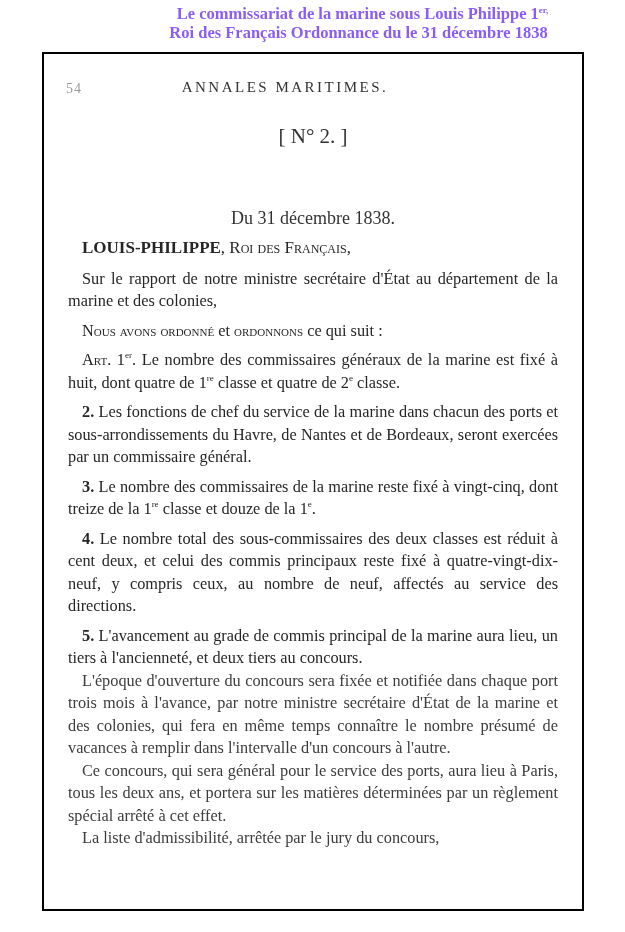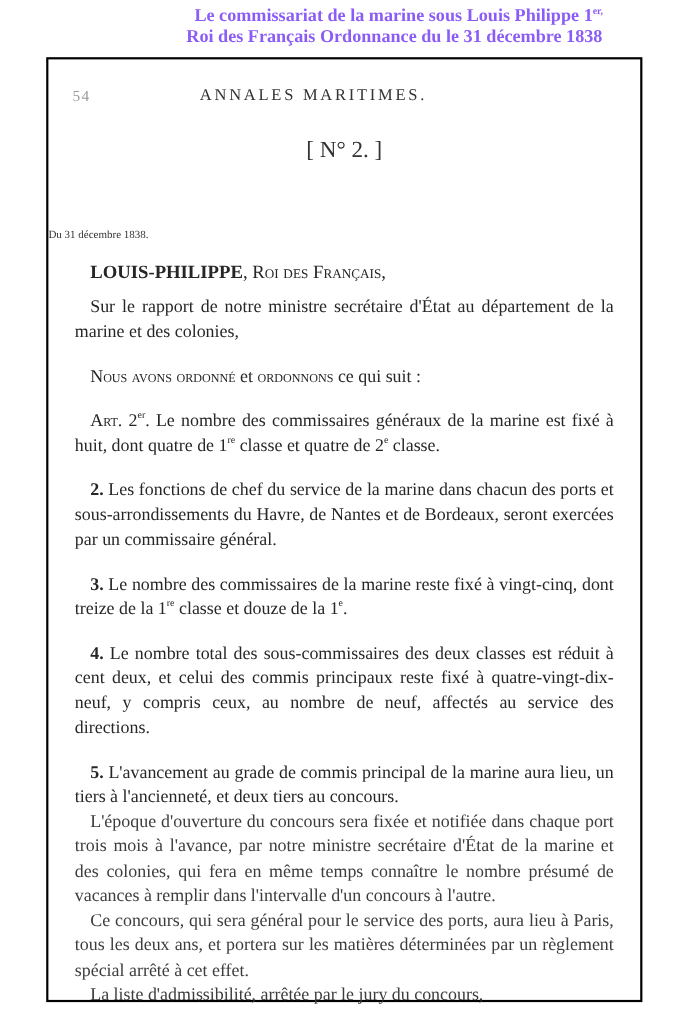--- a/index.html
+++ b/index.html
@@ -19,28 +19,28 @@
   .page {
     position:absolute; inset:0;
     font-family:"Liberation Serif", serif; color:#2a2a2a;
   }
   .abs { position:absolute; white-space:nowrap; }
   .pagenum { left:22px; top:27px; font-size:14px; color:#999; letter-spacing:1px; }
   .running { left:0; width:482px; text-align:center; top:25px; font-size:15px; letter-spacing:2.5px; color:#333; }
   .number { left:0; width:538px; text-align:center; top:70px; font-size:21px; color:#333; }
   .intitule { left:16px; width:508px; top:108px; font-size:15.5px; line-height:19px; text-align:center; white-space:normal; color:#333; }
   .sc { font-variant:small-caps; }
-  .date { left:0; width:538px; text-align:left; top:154px; font-size:10px; color:#333; }
+  .date { left:0; width:538px; text-align:center; top:154px; font-size:18px; color:#333; }
   .body {
     position:absolute; left:24px; width:490px; top:183px;
     font-size:16.3px; line-height:22.5px; color:#262626;
     text-align:justify;
   }
   .body p { margin:0; text-indent:14px; }
-  .body .gap { margin-top:18px; }
+  .body .gap { margin-top:7px; }
   .body b { font-weight:bold; }
   .body sup { font-size:9px; vertical-align:7px; line-height:0; }
   .king { font-size:17px; margin-bottom:8px !important; }
   .faded { color:#3c3c3c; }
 </style>
 </head>
 <body>
 
 <div class="title">
   <div class="l1"><span>Le commissariat de la marine sous Louis Philippe 1</span><sup>er,</sup></div>
@@ -51,21 +51,21 @@
   <div class="page">
     <div class="abs pagenum">54</div>
     <div class="abs running">ANNALES MARITIMES.</div>
     <div class="abs number">[ N° 2. ]</div>
     <div class="abs date">Du 31 décembre 1838.</div>
 
     <div class="body">
       <p class="king"><b>LOUIS-PHILIPPE</b><span class="sc">, Roi des Français,</span></p>
       <p>Sur le rapport de notre ministre secrétaire d'État au département de la marine et des colonies,</p>
       <p class="gap"><span class="sc">Nous avons ordonné</span><span> et </span><span class="sc">ordonnons</span><span> ce qui suit :</span></p>
-      <p class="gap"><span class="sc">Art. 2</span><sup>er</sup><span>. Le nombre des commissaires généraux de la marine est fixé à huit, dont quatre de 1</span><sup>re</sup><span> classe et quatre de 2</span><sup>e</sup><span> classe.</span></p>
+      <p class="gap"><span class="sc">Art. 1</span><sup>er</sup><span>. Le nombre des commissaires généraux de la marine est fixé à huit, dont quatre de 1</span><sup>re</sup><span> classe et quatre de 2</span><sup>e</sup><span> classe.</span></p>
       <p class="gap"><b>2.</b><span> Les fonctions de chef du service de la marine dans chacun des ports et sous-arrondissements du Havre, de Nantes et de Bordeaux, seront exercées par un commissaire général.</span></p>
       <p class="gap"><b>3.</b><span> Le nombre des commissaires de la marine reste fixé à vingt-cinq, dont treize de la 1</span><sup>re</sup><span> classe et douze de la 1</span><sup>e</sup><span>.</span></p>
       <p class="gap"><b>4.</b><span> Le nombre total des sous-commissaires des deux classes est réduit à cent deux, et celui des commis principaux reste fixé à quatre-vingt-dix-neuf, y compris ceux, au nombre de neuf, affectés au service des directions.</span></p>
       <p class="gap"><b>5.</b><span> L'avancement au grade de commis principal de la marine aura lieu, un tiers à l'ancienneté, et deux tiers au concours.</span></p>
       <p class="faded">L'époque d'ouverture du concours sera fixée et notifiée dans chaque port trois mois à l'avance, par notre ministre secrétaire d'État de la marine et des colonies, qui fera en même temps connaître le nombre présumé de vacances à remplir dans l'intervalle d'un concours à l'autre.</p>
       <p class="faded">Ce concours, qui sera général pour le service des ports, aura lieu à Paris, tous les deux ans, et portera sur les matières déterminées par un règlement spécial arrêté à cet effet.</p>
       <p class="faded">La liste d'admissibilité, arrêtée par le jury du concours,</p>
     </div>
   </div>
 </div>

